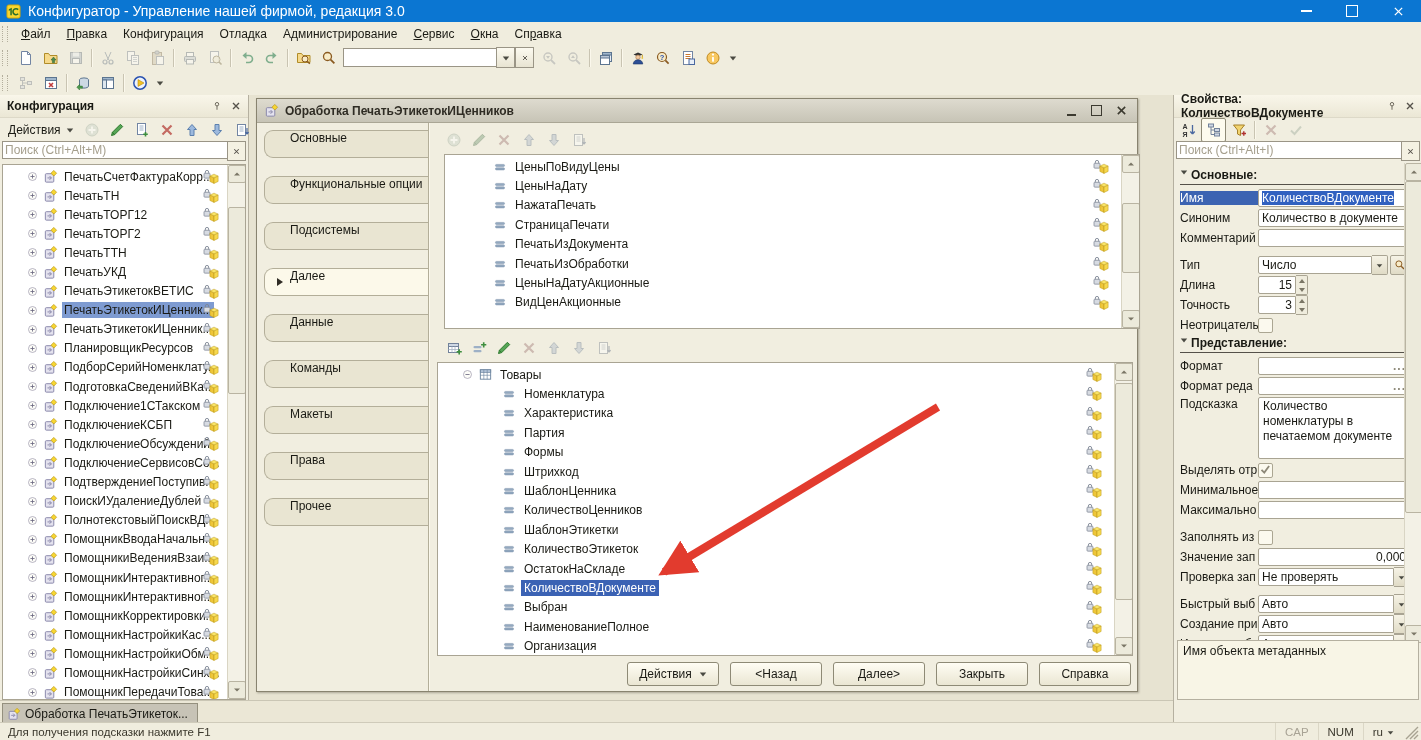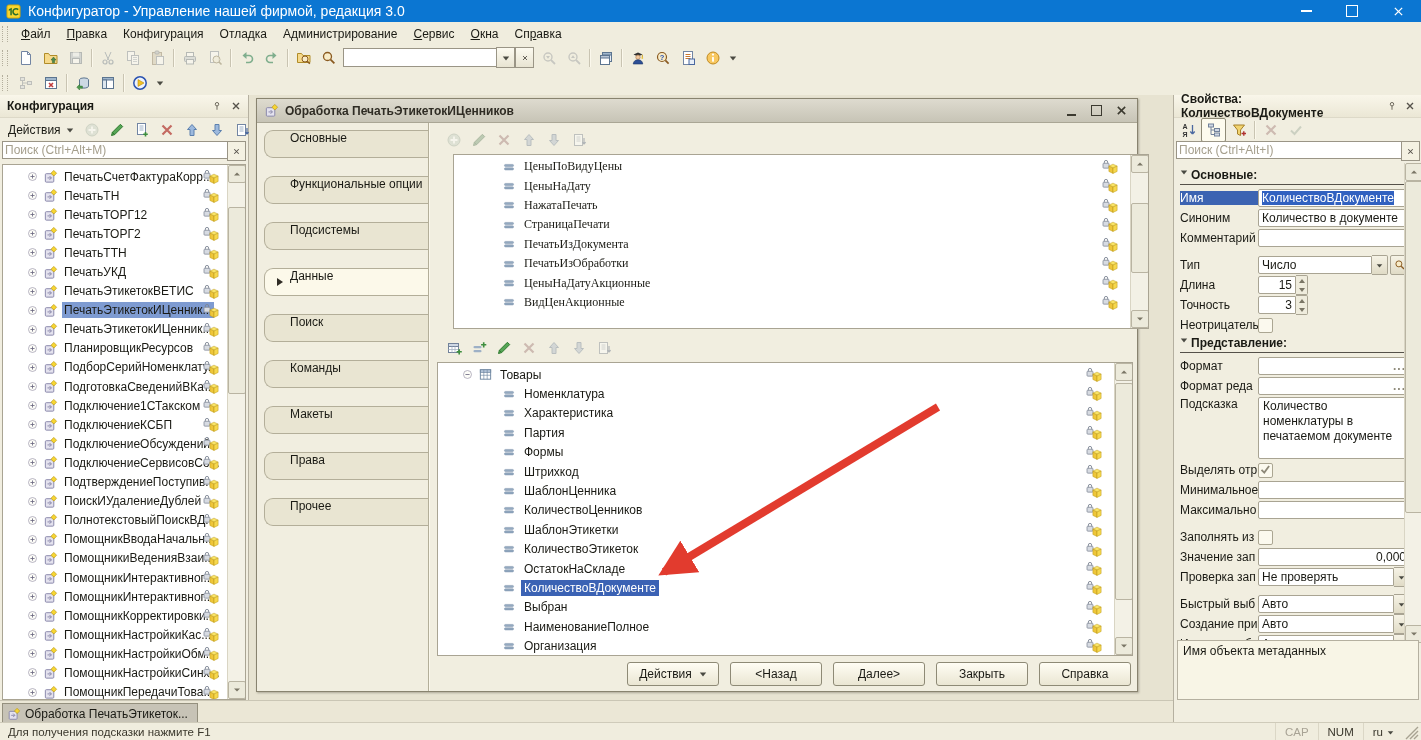--- a/index.html
+++ b/index.html
@@ -97,21 +97,21 @@
   .vtab{height:26px;margin-bottom:18px;border:1px solid #b3ae99;border-right:none;border-radius:9px 0 0 9px;
       background:#e9e5d2;display:flex;align-items:flex-start;padding-left:25px;position:relative;white-space:nowrap;}
   .vtab.selected{background:#fcf9ea;}
   .vtab.selected::before{content:"";position:absolute;left:12px;top:9px;border-left:6px solid #2f2c24;
       border-top:4px solid transparent;border-bottom:4px solid transparent;}
   .content-split{position:absolute;left:171px;top:0;bottom:0;width:1px;background:#b3ae99;box-shadow:1px 0 0 #fbf8ec;}
   .ed-toolbar{position:absolute;display:flex;align-items:center;}
   #attr-toolbar{left:184px;top:5px;}
   #tbl-toolbar{left:184px;top:213px;}
   .listbox{position:absolute;background:#fff;border:1px solid #a9a493;overflow:hidden;}
-  #attr-list{left:196px;top:31px;width:694px;height:173px;font-family:Liberation Serif, serif;}
+  #attr-list{left:187px;top:31px;width:694px;height:173px;}
   #tbl-list{left:180px;top:239px;width:694px;height:292px;}
   .list-inner{position:absolute;left:0;top:2px;right:18px;}
   .lrow{height:19.4px;display:flex;align-items:center;position:relative;}
   .lrow .eq{width:14px;height:14px;margin-right:5px;flex:none;}
   .lrow .exp{width:11px;height:11px;margin-right:5px;flex:none;}
   .lrow .tbl{width:15px;height:15px;margin-right:4px;flex:none;}
   .lrow .lbl{padding:1px 3px;white-space:nowrap;}
   .lrow.selected .lbl{background:#3b62b4;color:#fff;}
   .lrow .locks{right:10px;}
   .ind-attr{padding-left:48px;}
@@ -1500,24 +1500,24 @@
           <div class="vtab">
             <span>Основные</span>
           </div>
           <div class="vtab">
             <span>Функциональные опции</span>
           </div>
           <div class="vtab">
             <span>Подсистемы</span>
           </div>
           <div class="vtab selected">
-            <span>Данные</span>
+            <span>Далее</span>
           </div>
           <div class="vtab">
-            <span>Поиск</span>
+            <span>Данные</span>
           </div>
           <div class="vtab">
             <span>Команды</span>
           </div>
           <div class="vtab">
             <span>Макеты</span>
           </div>
           <div class="vtab">
             <span>Права</span>
           </div>

